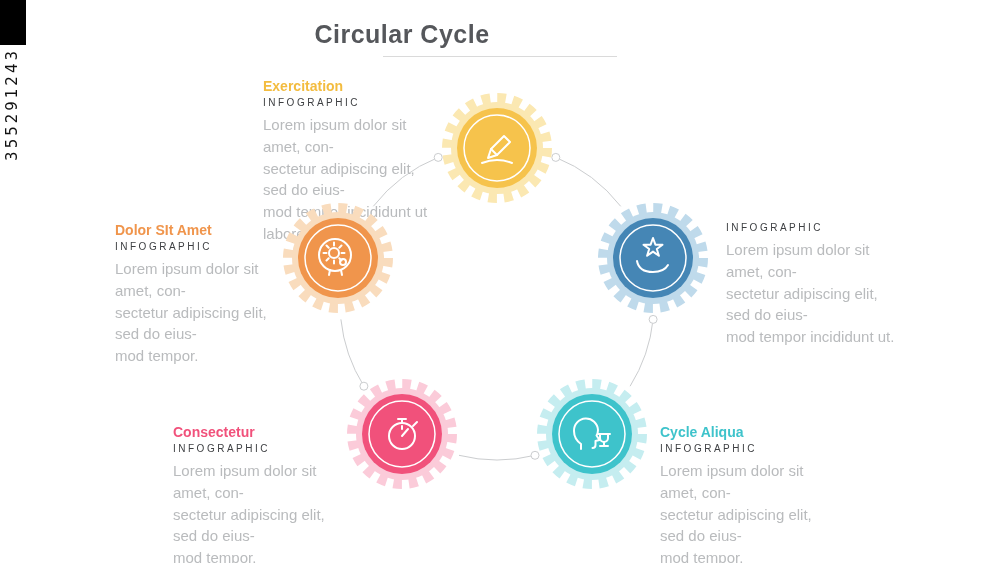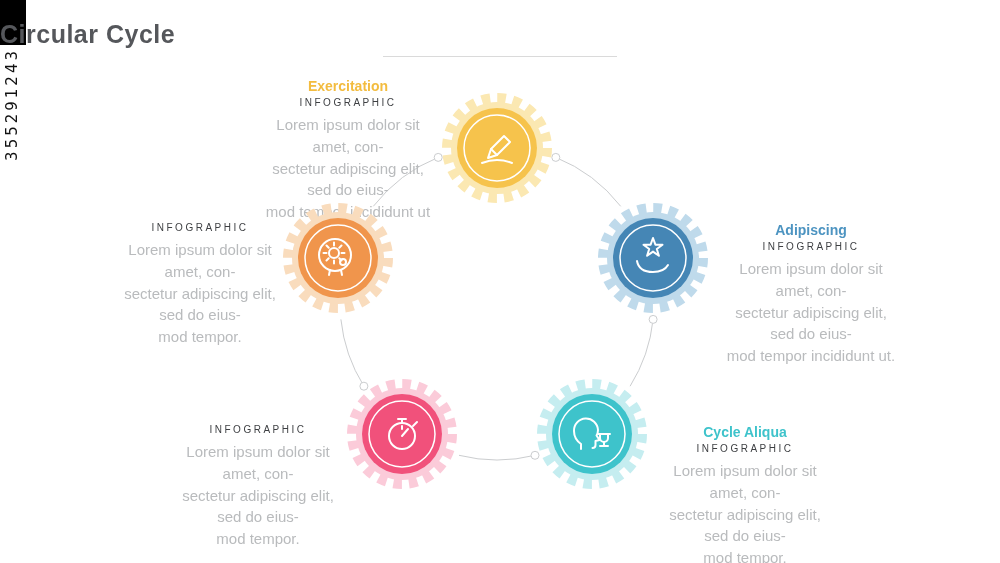--- a/index.html
+++ b/index.html
@@ -12,21 +12,21 @@
   .stock-logo { position:absolute; left:0; top:0; width:26px; height:45px; background:#000; }
   .watermark-num {
     position:absolute; left:3px; top:48px;
     writing-mode:vertical-rl; transform:rotate(180deg);
     font-size:15px; letter-spacing:3px; color:#111;
     font-family:"DejaVu Sans", sans-serif;
   }
 
   
   .page-title {
-    position:absolute; left:0; top:20px; width:804px; text-align:left;
+    position:absolute; left:0; top:20px; width:804px; text-align:center;
     font-size:25px; font-weight:600; color:#55575b; letter-spacing:0.5px;
   }
   .title-divider { position:absolute; left:383px; top:56px; width:234px; height:1px; background:#dadada; }
 
   
   .connectors { position:absolute; left:0; top:0; width:1000px; height:563px; z-index:1; pointer-events:none; }
   .connectors path { fill:none; stroke:#cbcdcf; stroke-width:1; }
   .connectors circle { fill:#ffffff; stroke:#cbcdcf; stroke-width:1; }
 
   
@@ -38,21 +38,21 @@
   .inner-ring { fill:none; stroke:#ffffff; stroke-width:1.5; }
   .glyph { stroke:#ffffff; fill:none; stroke-width:2; stroke-linecap:round; stroke-linejoin:round; }
 
   .pos-node-0 { left:437px; top:88px; }
   .pos-node-1 { left:593px; top:198px; }
   .pos-node-2 { left:278px; top:198px; }
   .pos-node-3 { left:342px; top:374px; }
   .pos-node-4 { left:532px; top:374px; }
 
   
-  .label { position:absolute; width:170px; text-align:center; z-index:2; }
+  .label { position:absolute; width:170px; text-align:left; z-index:2; }
   .pos-label-0 { left:263px; top:78px; }
   .pos-label-1 { left:726px; top:222px; }
   .pos-label-2 { left:115px; top:222px; }
   .pos-label-3 { left:173px; top:424px; }
   .pos-label-4 { left:660px; top:424px; }
 
   .item-title    { font-size:14px; font-weight:600; color:var(--title-color); margin-bottom:3px; }
   .item-subtitle { font-size:10px; font-weight:400; color:#3d3f42; letter-spacing:2.5px; margin-bottom:6px; }
   .item-body     { font-size:15px; line-height:1.45; color:#b9bbbd; white-space:pre-line; }
 </style>
@@ -110,21 +110,20 @@
         <circle class="halo" cx="60" cy="60" r="46"></circle>
         <circle class="core" cx="60" cy="60" r="40"></circle>
         <circle class="inner-ring" cx="60" cy="60" r="33"></circle>
         <g class="glyph">
           <path d="M60 40 L62.4 46.7 L69.5 46.8 L63.8 51 L65.9 57.8 L60 53.6 L54.1 57.8 L56.2 51 L50.5 46.8 L57.6 46.7 Z"></path>
           <path d="M44 63 q2 11 16 11 q11 0 15 -7"></path>
         </g>
       </svg>
     </div>
     <div class="label pos-label-1">
-      <div class="item-title">Adipiscing</div>
       <div class="item-subtitle">INFOGRAPHIC</div>
       <div class="item-body">Lorem ipsum dolor sit amet, con-
 sectetur adipiscing elit, sed do eius-
 mod tempor incididunt ut.</div>
     </div>
   </div>
 
   <div style="--main: #f0954c; --light: #f9dcbd; --title-color: #f0954c;">
     <div class="node pos-node-2">
       <svg viewBox="0 0 120 120">
@@ -135,20 +134,21 @@
         <g class="glyph">
           <circle cx="57" cy="57" r="16"></circle>
           <path d="M52 72 l-1 5 M63 72 l1 5"></path>
           <circle cx="56" cy="55" r="5"></circle>
           <path d="M56 47.5 v-3 M56 62.5 v3 M48.5 55 h-3 M63.5 55 h3 M50.7 49.7 l-2.2 -2.2 M61.3 60.3 l2.2 2.2 M61.3 49.7 l2.2 -2.2 M50.7 60.3 l-2.2 2.2"></path>
           <circle cx="65" cy="64" r="3"></circle>
         </g>
       </svg>
     </div>
     <div class="label pos-label-2">
+      <div class="item-title">Dolor SIt Amet</div>
       <div class="item-subtitle">INFOGRAPHIC</div>
       <div class="item-body">Lorem ipsum dolor sit amet, con-
 sectetur adipiscing elit, sed do eius-
 mod tempor.</div>
     </div>
   </div>
 
   <div style="--main: #f1517b; --light: #fbcbd9; --title-color: #f1517b;">
     <div class="node pos-node-3">
       <svg viewBox="0 0 120 120">
@@ -159,20 +159,21 @@
         <g class="glyph">
           <circle cx="60" cy="62" r="13"></circle>
           <path d="M56 45 h8 M60 45 v4"></path>
           <path d="M71 52 l4 -4"></path>
           <path d="M60 62 l6 -7"></path>
           <path d="M60 52 v3"></path>
         </g>
       </svg>
     </div>
     <div class="label pos-label-3">
+      <div class="item-title">Consectetur</div>
       <div class="item-subtitle">INFOGRAPHIC</div>
       <div class="item-body">Lorem ipsum dolor sit amet, con-
 sectetur adipiscing elit, sed do eius-
 mod tempor.</div>
     </div>
   </div>
 
   <div style="--main: #3ec3cb; --light: #c5edf0; --title-color: #3ec3cb;">
     <div class="node pos-node-4">
       <svg viewBox="0 0 120 120">

